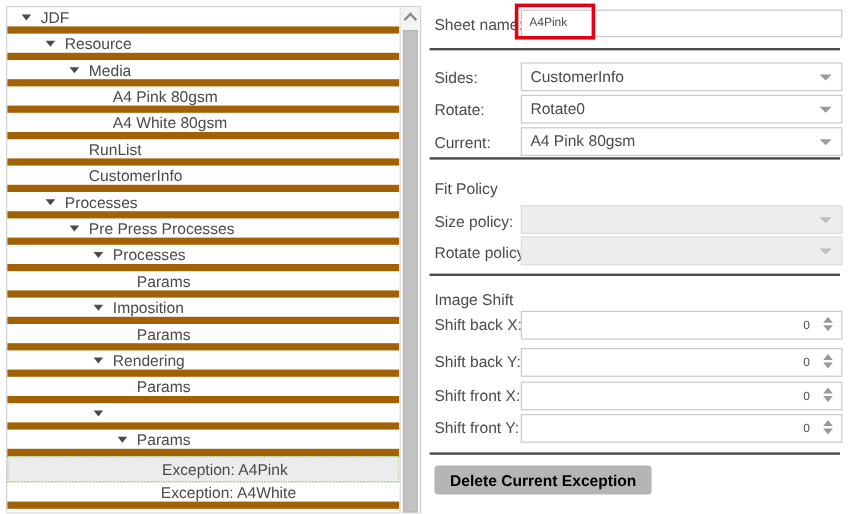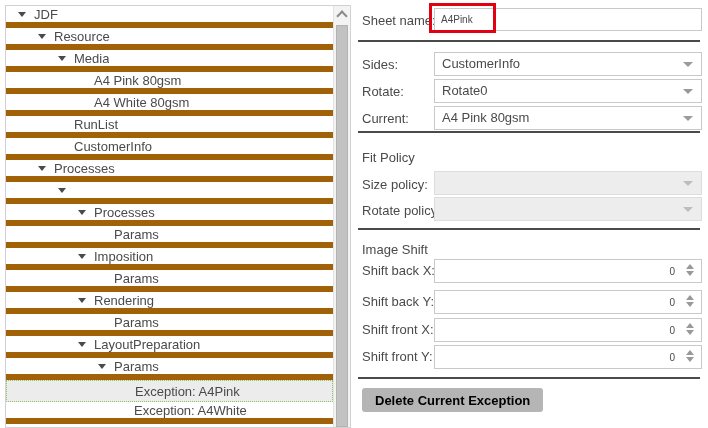--- a/index.html
+++ b/index.html
@@ -107,20 +107,21 @@
       <div class="tree-row" style="padding-left: 32px; align-items: center;">
     <span class="marker">
           <span class="tri"></span>
         </span>
     <span class="tlabel">Processes</span>
   </div>
       <div class="tree-row" style="padding-left: 52px;">
     <span class="marker">
           <span class="tri"></span>
         </span>
+    <span class="tlabel">Pre Press Processes</span>
   </div>
       <div class="tree-row" style="padding-left: 72px;">
     <span class="marker">
           <span class="tri"></span>
         </span>
     <span class="tlabel">Processes</span>
   </div>
       <div class="tree-row" style="padding-left: 92px;">
     <span class="marker" style="visibility: hidden;">
           <span class="tri"></span>
@@ -148,21 +149,20 @@
       <div class="tree-row" style="padding-left: 92px;">
     <span class="marker" style="visibility: hidden;">
           <span class="tri"></span>
         </span>
     <span class="tlabel">Params</span>
   </div>
       <div class="tree-row" style="padding-left: 72px;">
     <span class="marker">
           <span class="tri"></span>
         </span>
-    <span class="tlabel">LayoutPreparation</span>
   </div>
       <div class="tree-row" style="padding-left: 92px;">
     <span class="marker">
           <span class="tri"></span>
         </span>
     <span class="tlabel">Params</span>
   </div>
       <div class="tree-row selected" style="padding-left: 112px;">
     <span class="marker" style="visibility: hidden;">
           <span class="tri"></span>

